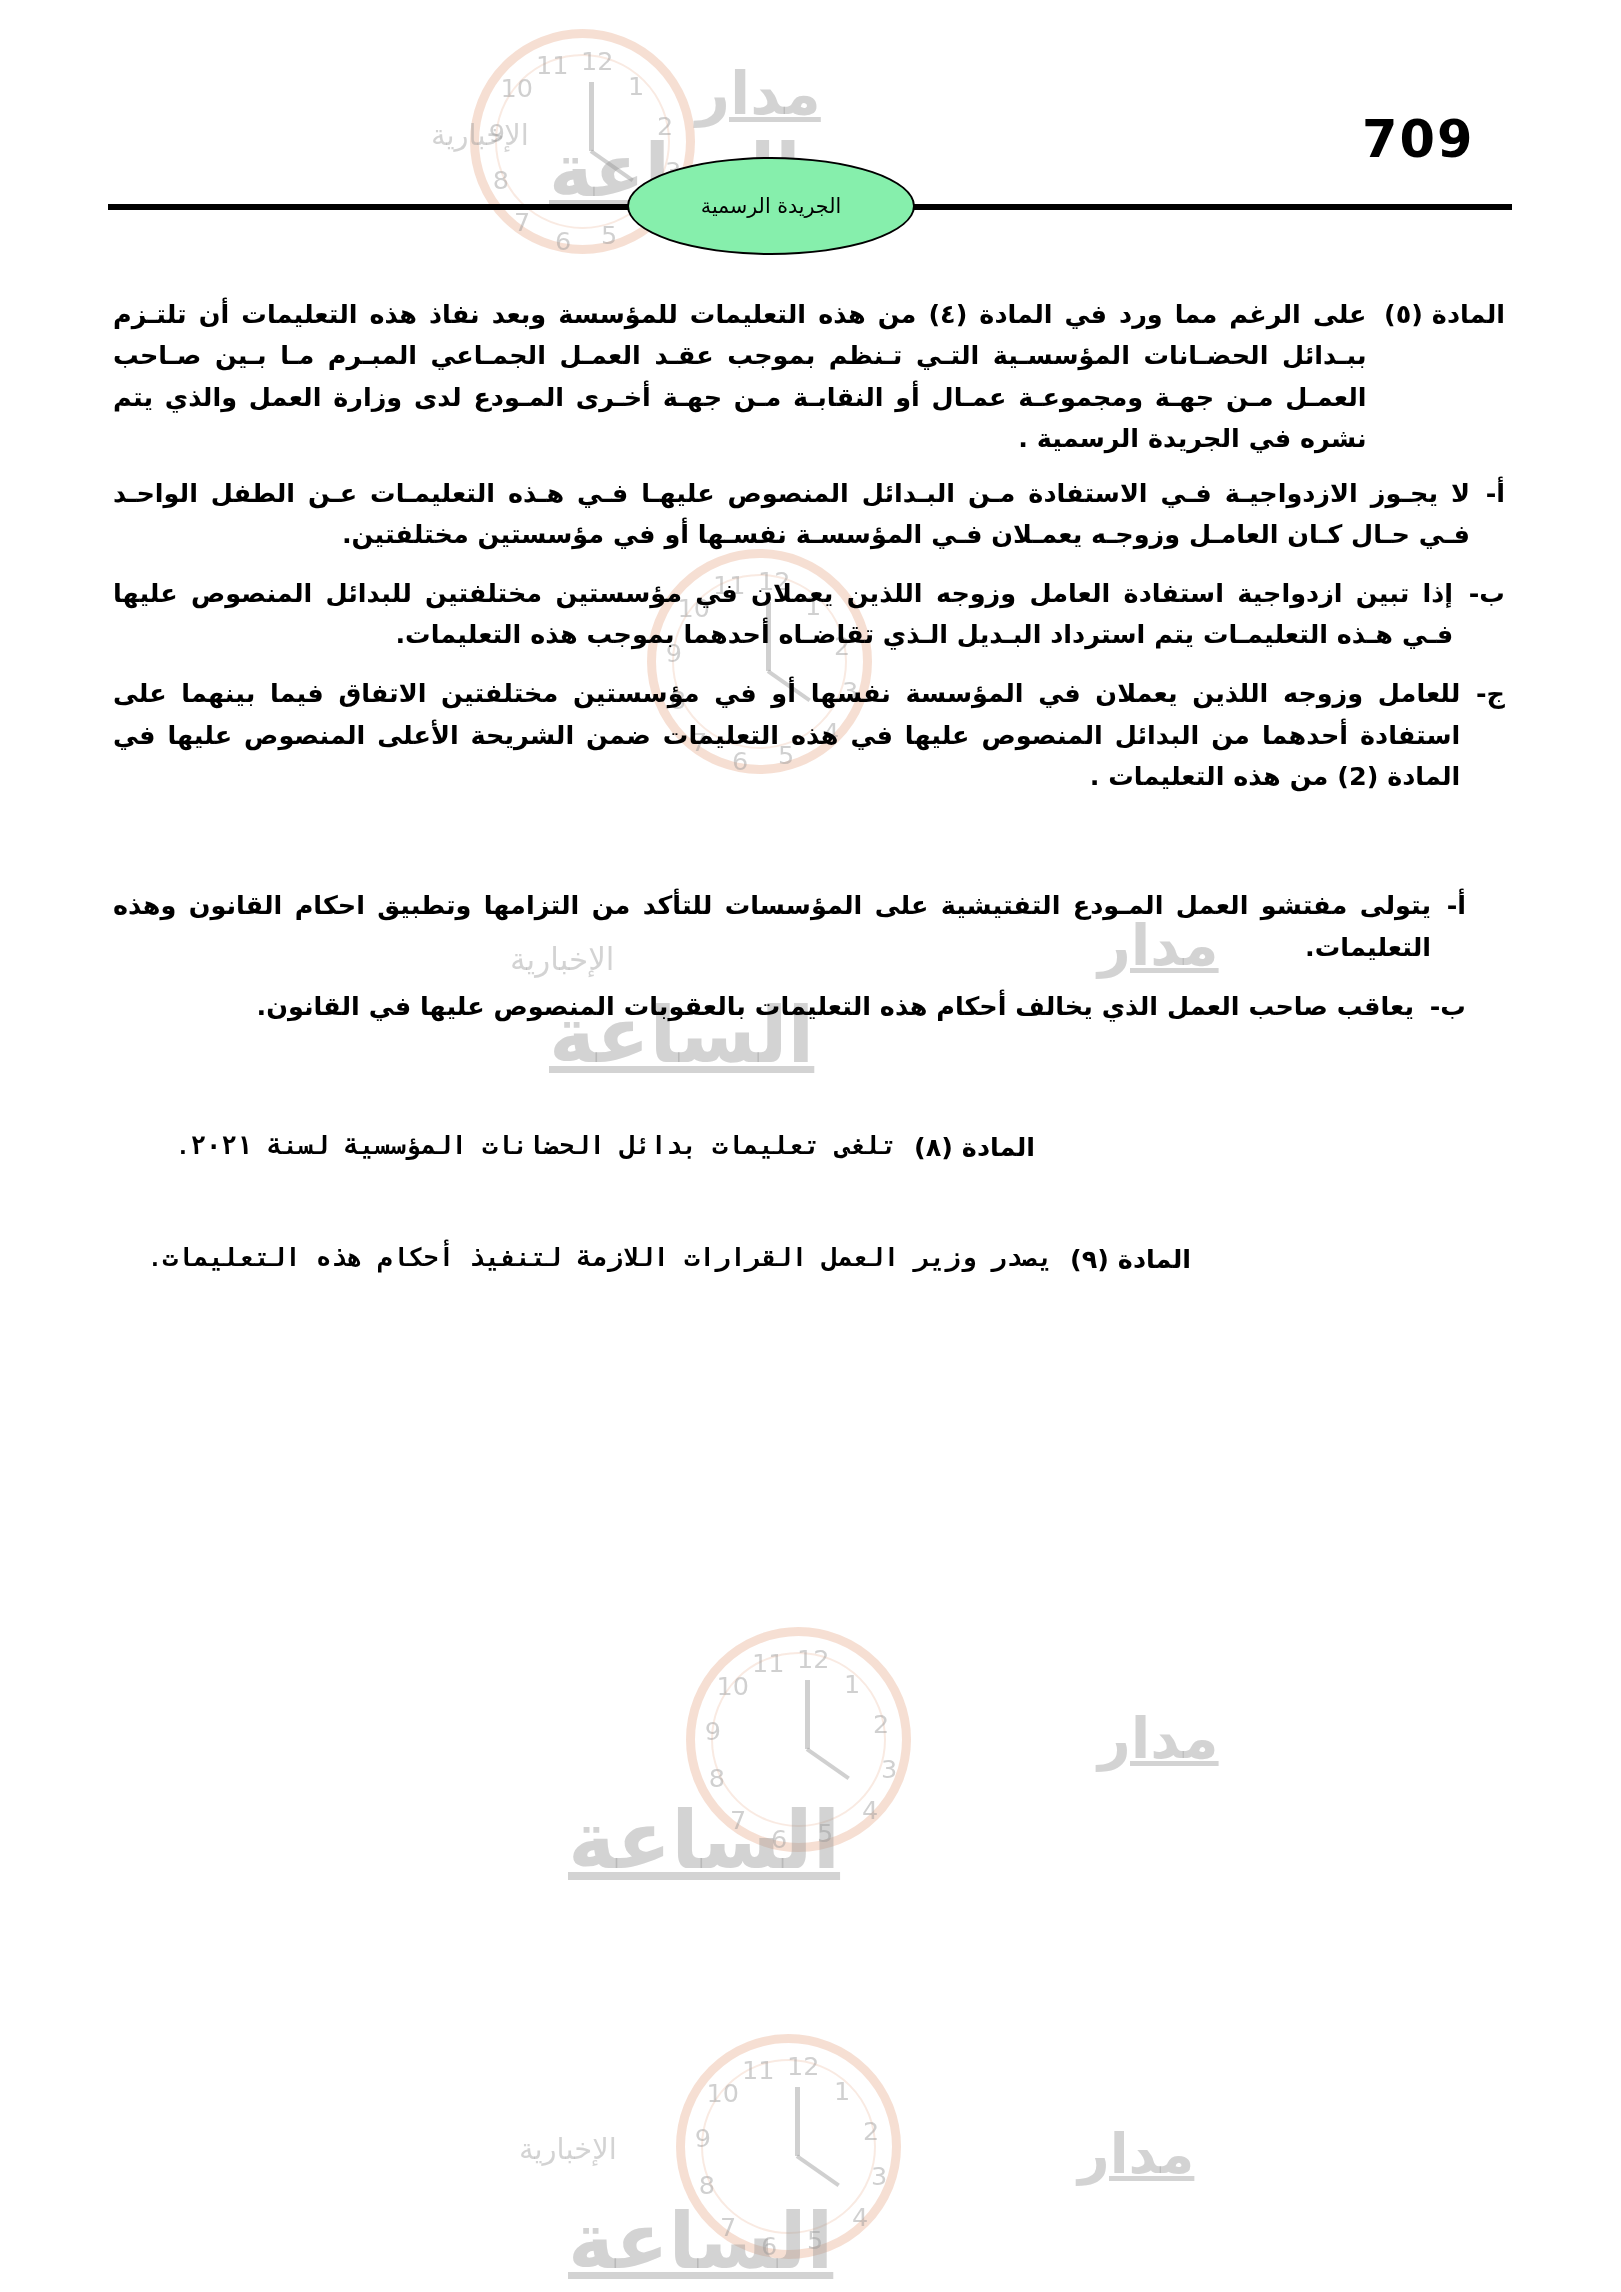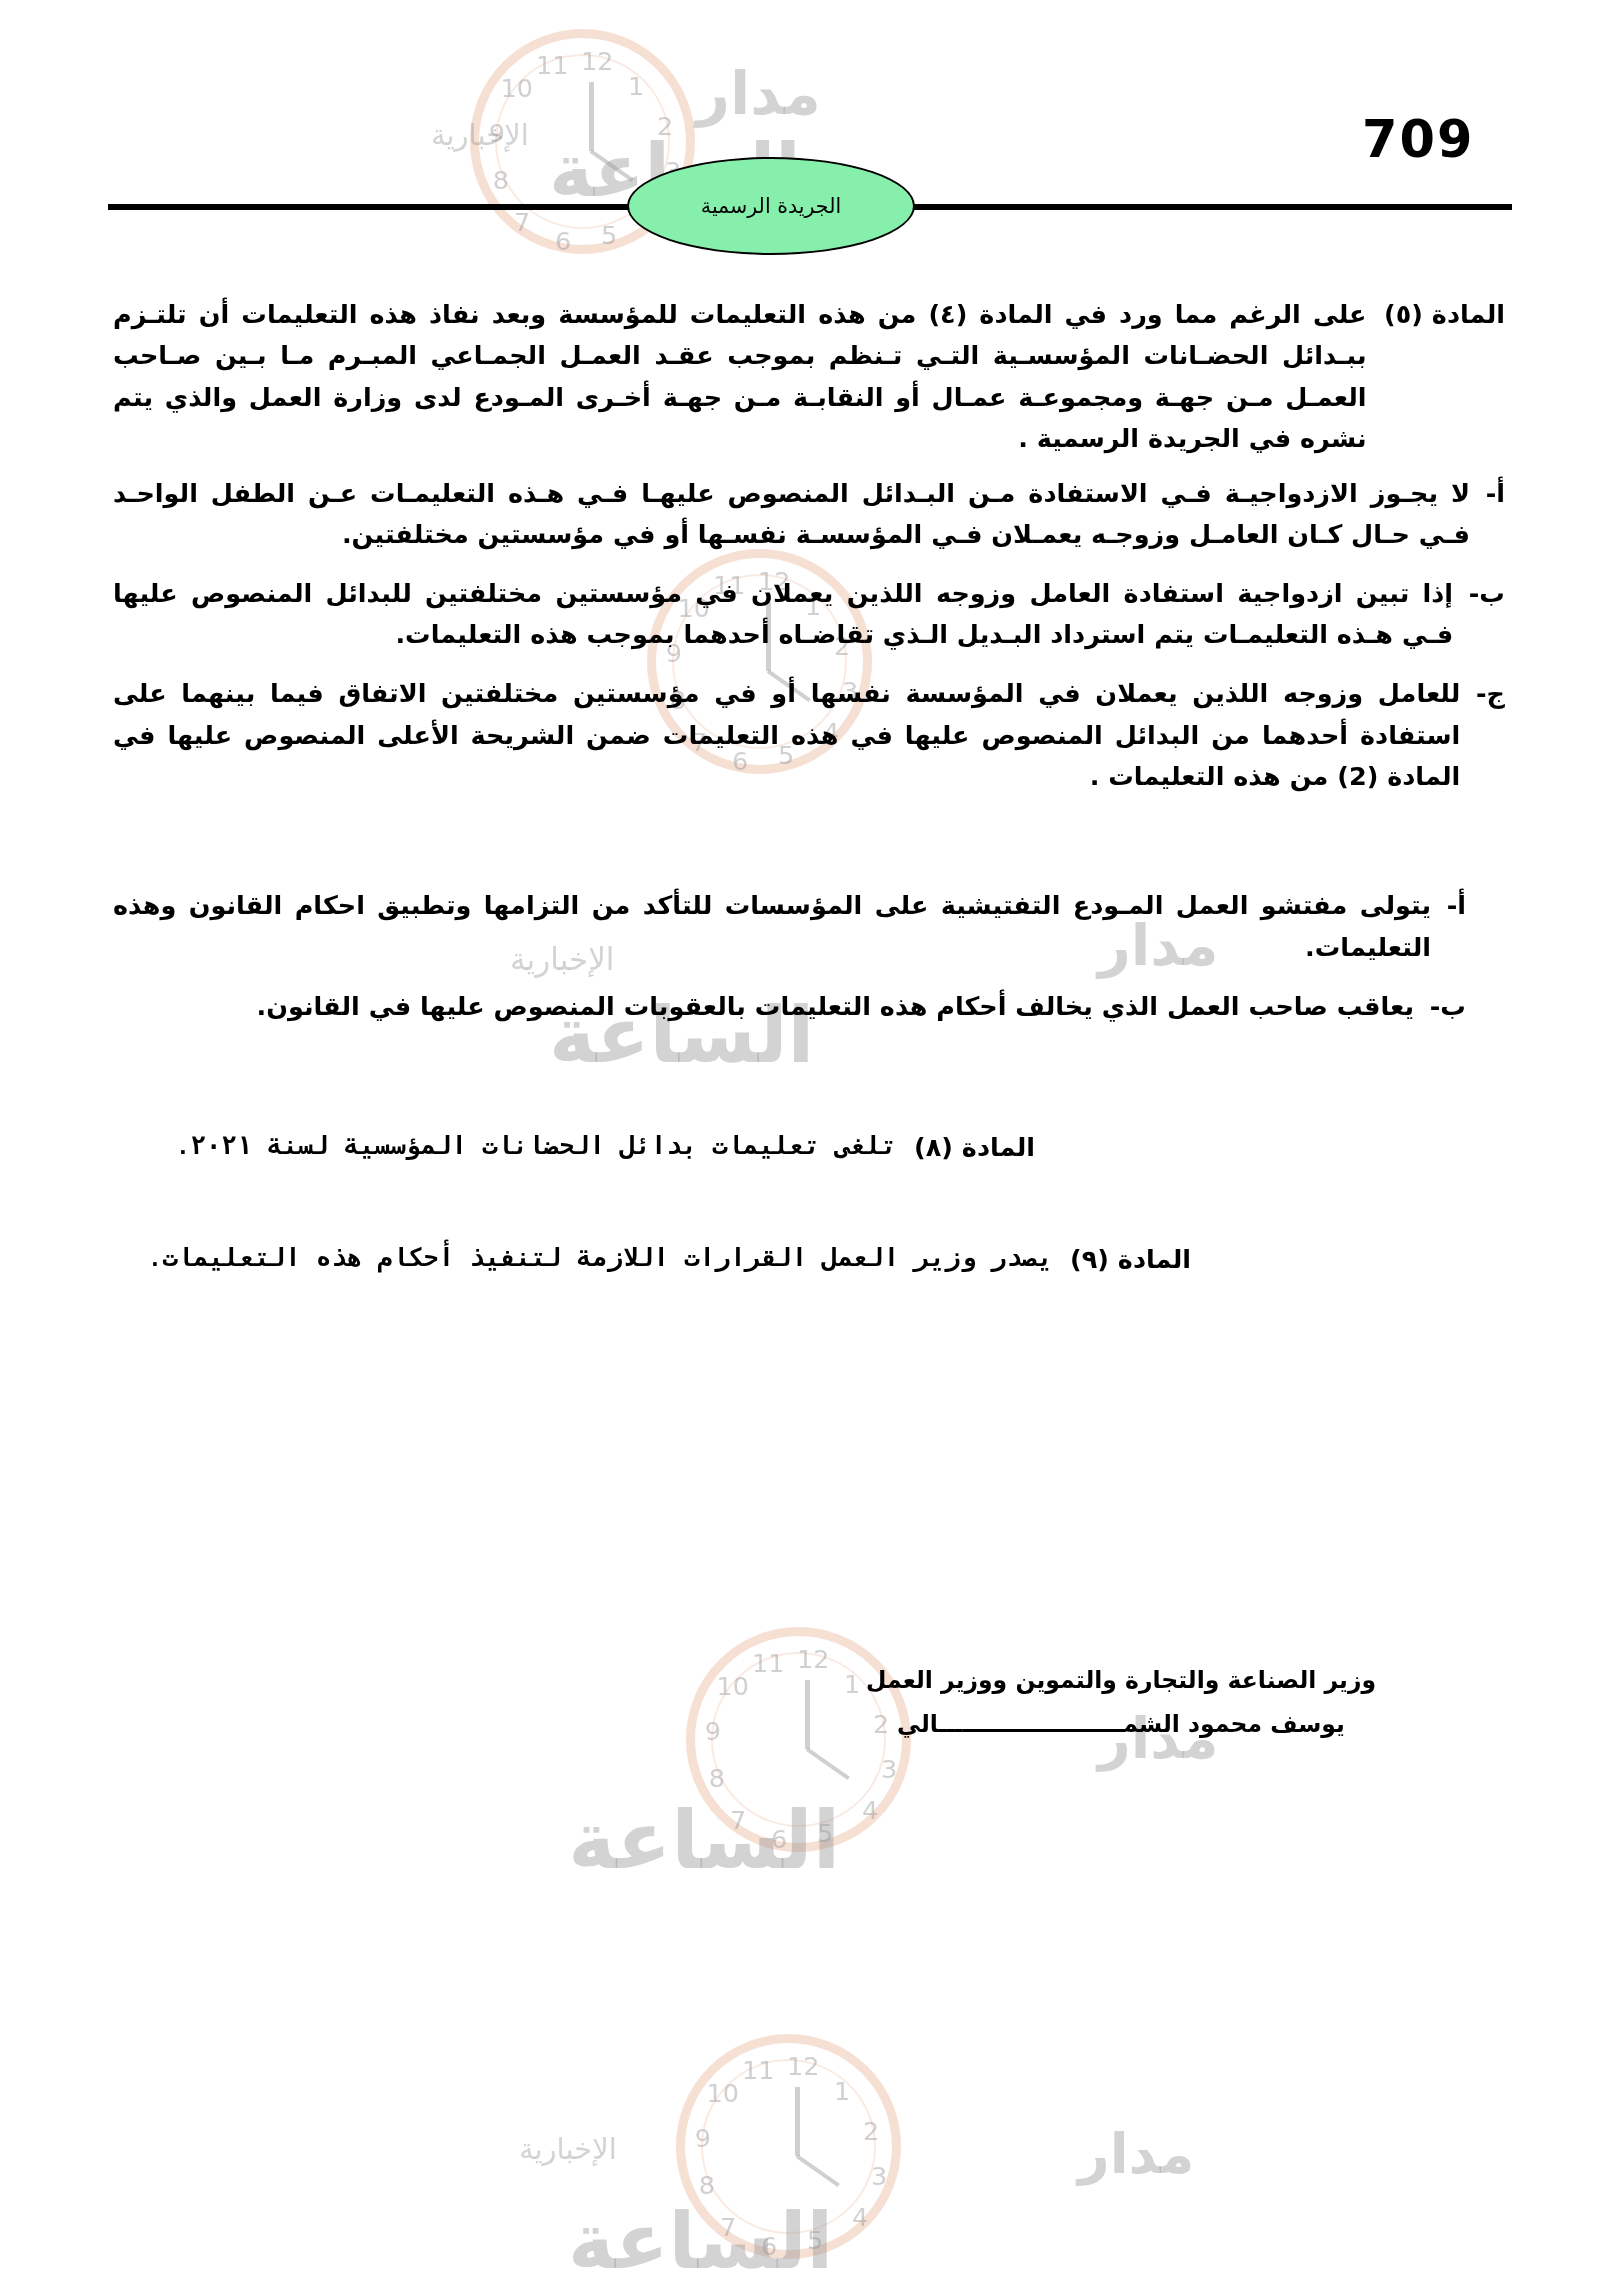--- a/index.html
+++ b/index.html
@@ -45,20 +45,21 @@
     position: absolute;
     background: rgba(150,150,150,0.45);
     transform-origin: 50% 100%;
   }
   .wm-text-big {
     color: rgba(150,150,150,0.42);
     font-weight: bold;
     letter-spacing: 2px;
     font-family: "DejaVu Sans", sans-serif;
     white-space: nowrap;
+    text-decoration: underline;
   }
   .wm-text-small {
     color: rgba(150,150,150,0.42);
     font-family: "DejaVu Sans", sans-serif;
     white-space: nowrap;
   }
 
   
   .page-number {
     position: absolute;
@@ -335,19 +336,15 @@
 
     <div class="article art-short" style="padding-right:314px;">
       <div class="art-label">المادة (٩)</div>
       <div class="art-body">
         <div class="para">يصدر وزير العمل القرارات اللازمة لتنفيذ أحكام هذه التعليمات.</div>
       </div>
     </div>
 
   </div>
 
-  <div class="signature">
-    <div class="sig-line1">وزير الصناعة والتجارة والتموين ووزير العمل</div>
-    <div class="sig-line2">يوسف محمود الشمـــــــــــــــــــــــالي</div>
-  </div>
 
 </div>
 
 
 </body></html>

